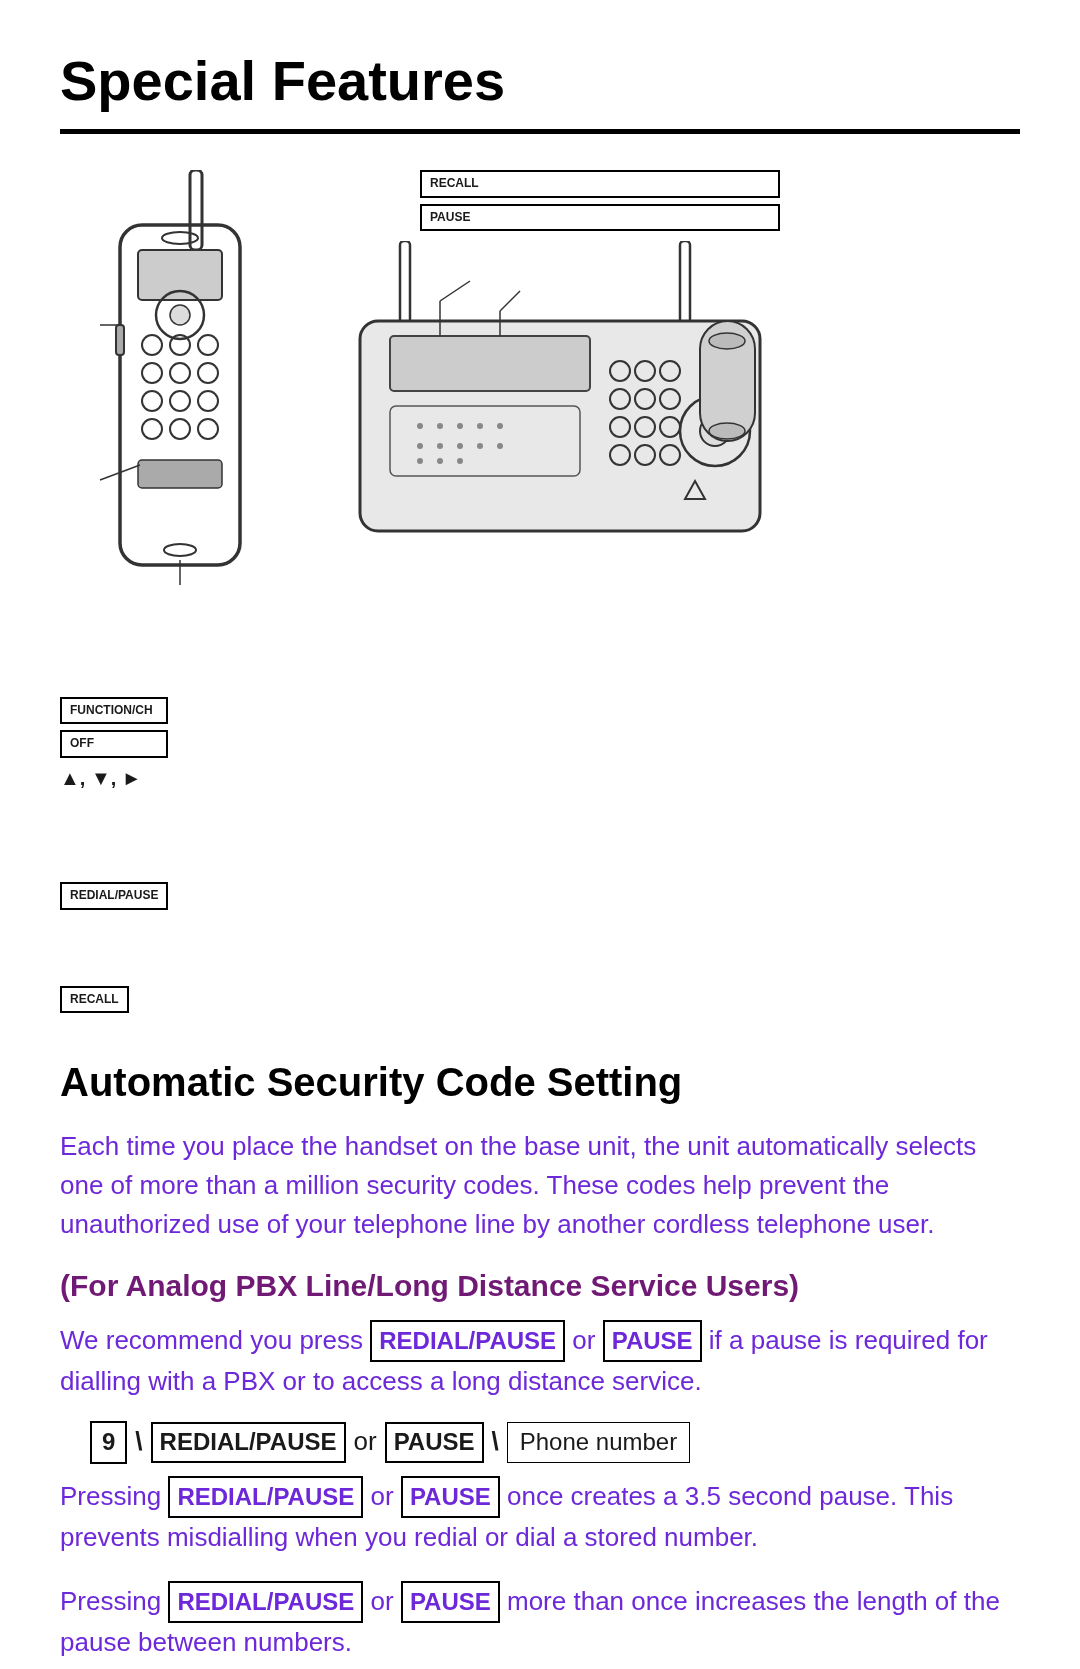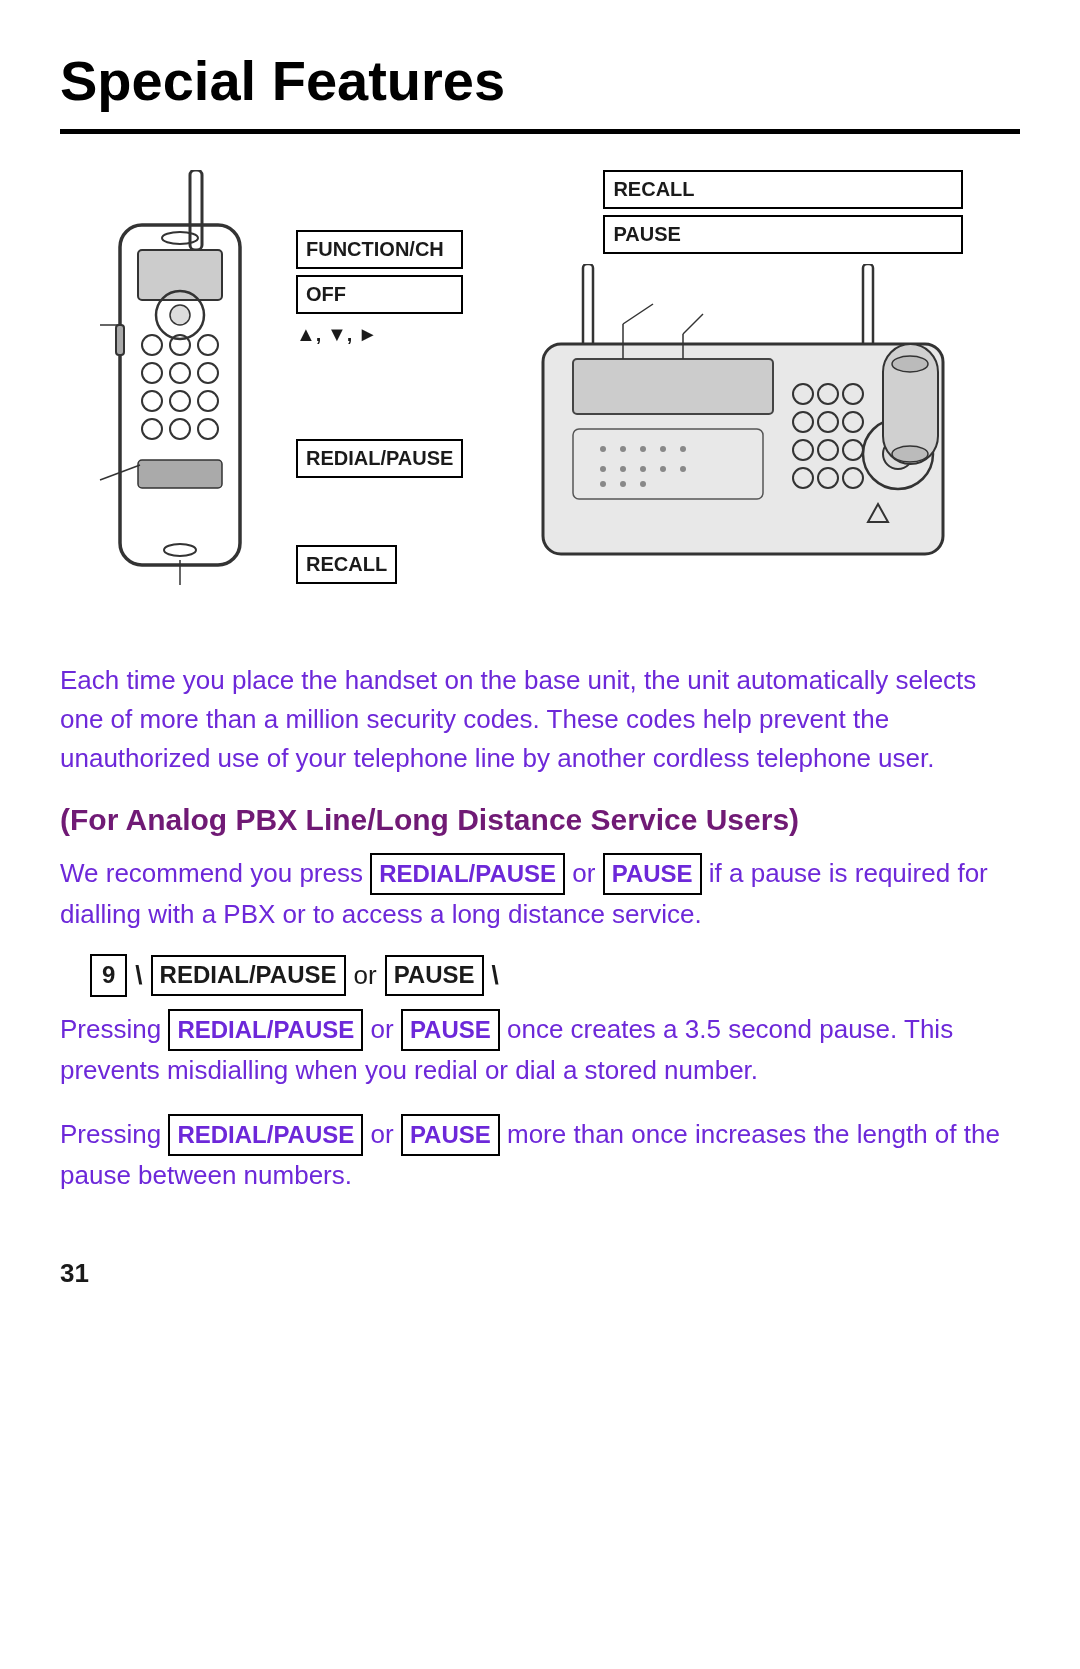--- a/index.html
+++ b/index.html
@@ -37,21 +37,21 @@
       display: flex;
       flex-direction: column;
       gap: 6px;
       padding-top: 60px;
       flex-shrink: 0;
     }
 
     .label-box {
       border: 2px solid #000;
       padding: 3px 8px;
-      font-size: 20px;
+      font-size: 12px;
       font-weight: 700;
       display: inline-block;
       background: #fff;
       font-family: Arial, Helvetica, sans-serif;
     }
 
     .label-plain {
       font-size: 20px;
       font-weight: 700;
       font-family: Arial, Helvetica, sans-serif;
@@ -130,21 +130,21 @@
       display: flex;
       flex-direction: row;
       align-items: flex-start;
       gap: 0px;
       width: 100%;
       margin-bottom: 40px;
     }
 
     .left-phone-group {
       display: flex;
-      flex-direction: row;
+      flex-direction: column;
       align-items: flex-start;
       gap: 16px;
     }
   </style>
 </head>
 <body>
 
 <h1 class="page-title">Special Features</h1>
 <hr class="title-rule">
 
@@ -267,38 +267,40 @@
       <line x1="100" y1="95" x2="100" y2="60" stroke="#333" stroke-width="1.5"></line>
       <line x1="100" y1="60" x2="130" y2="40" stroke="#333" stroke-width="1.5"></line>
 
       <line x1="160" y1="95" x2="160" y2="70" stroke="#333" stroke-width="1.5"></line>
       <line x1="160" y1="70" x2="180" y2="50" stroke="#333" stroke-width="1.5"></line>
     </svg>
   </div>
 </div>
 
 <div>
+  <h2 class="section-heading">Automatic Security Code Setting</h2>
   <p class="body-text">Each time you place the handset on the base unit, the unit automatically selects one of more than a million security codes. These codes help prevent the unauthorized use of your telephone line by another cordless telephone user.</p>
 </div>
 
 <div>
   <h3 class="sub-heading">(For Analog PBX Line/Long Distance Service Users)</h3>
 
   <p class="body-text">
     <span>We recommend you press </span><span class="inline-key">REDIAL/PAUSE</span><span> or </span><span class="inline-key">PAUSE</span><span> if a pause is required for dialling with a PBX or to access a long distance service.</span>
   </p>
 
 
   <div class="dialing-example">
     <span class="dialing-num">9</span>
     <span style="font-size:26px; font-weight:700;">\</span>
     <span class="inline-key">REDIAL/PAUSE</span>
     <span style="font-size:26px;">or</span>
     <span class="inline-key">PAUSE</span>
     <span style="font-size:26px; font-weight:700;">\</span>
+    <span class="phone-number-box">Phone number</span>
   </div>
 
   <p class="body-text" style="margin-top:12px; margin-bottom:24px;">
     <span>Pressing </span><span class="inline-key">REDIAL/PAUSE</span><span> or </span><span class="inline-key">PAUSE</span><span> once creates a 3.5 second pause. This prevents misdialling when you redial or dial a stored number.</span>
   </p>
 
   <p class="body-text">
     <span>Pressing </span><span class="inline-key">REDIAL/PAUSE</span><span> or </span><span class="inline-key">PAUSE</span><span> more than once increases the length of the pause between numbers.</span>
   </p>
 </div>

